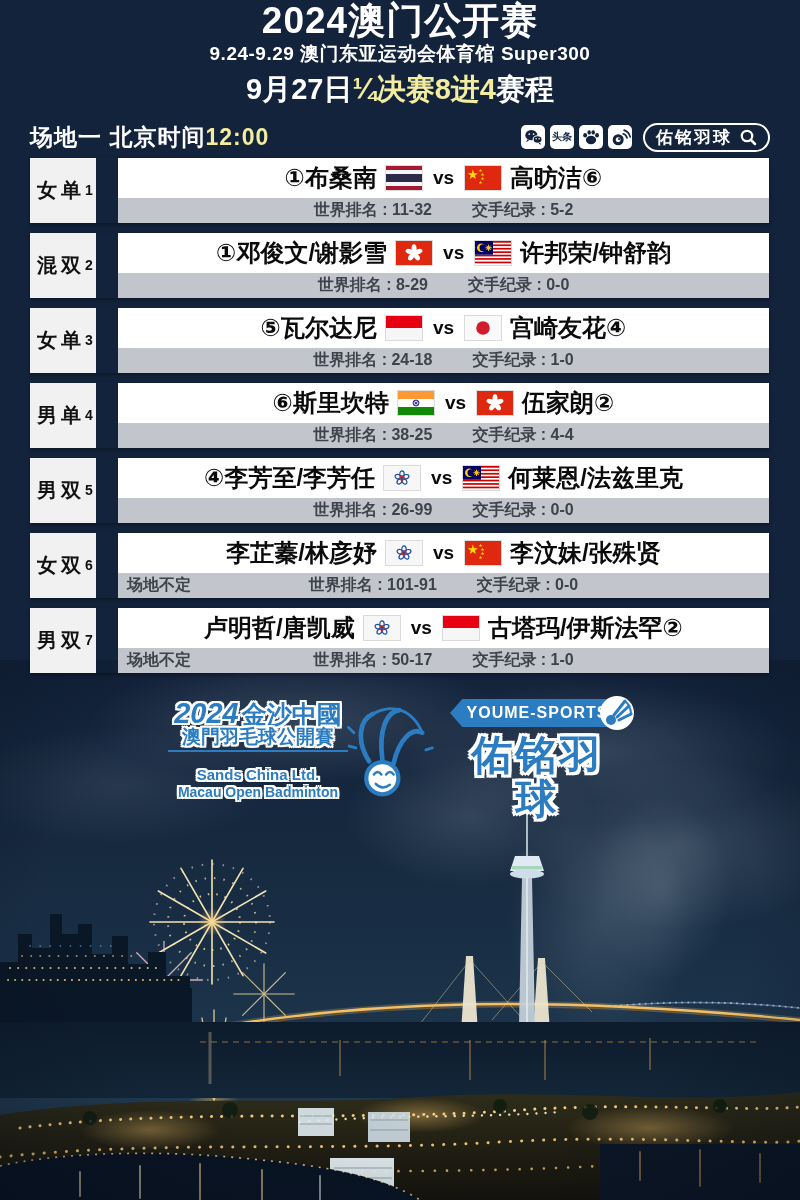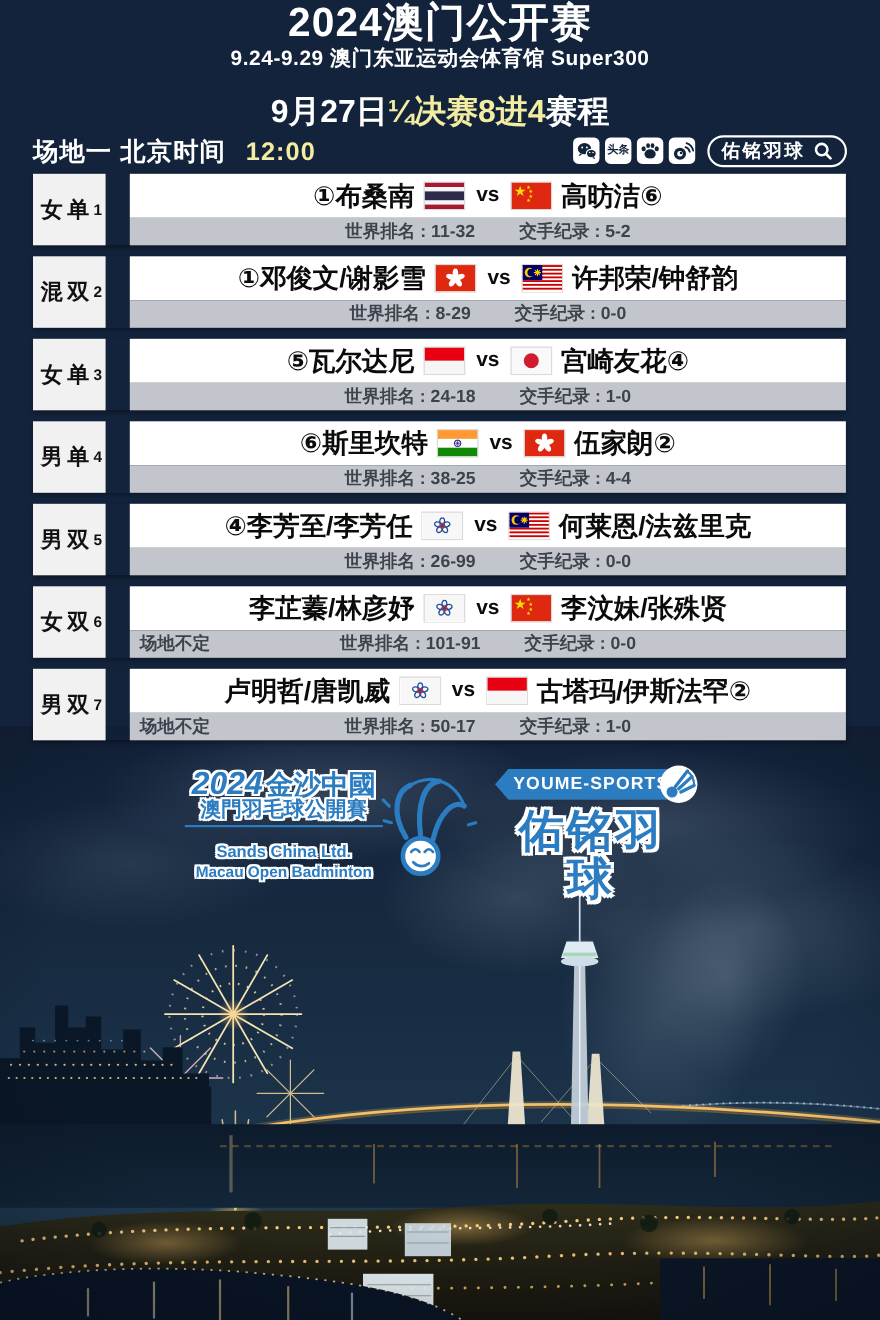--- a/index.html
+++ b/index.html
@@ -9,26 +9,26 @@
   html,body{margin:0;padding:0;background:#000;}
   .poster{
     position:relative;width:800px;height:1200px;margin:0 auto;
     background:var(--bg);overflow:hidden;
     font-family:"Liberation Sans","DejaVu Sans",sans-serif;
   }
   
   .header{position:absolute;top:0;left:0;right:0;text-align:center;color:#fff;z-index:5;}
   .title{font-size:37px;line-height:42px;font-weight:800;letter-spacing:1px;}
   .subtitle{font-size:19px;line-height:24px;font-weight:700;letter-spacing:.5px;}
-  .schedule{margin-top:20px;font-size:29px;line-height:33px;font-weight:800;}
+  .schedule{margin-top:7px;font-size:29px;line-height:33px;font-weight:800;}
   .schedule .hl{color:var(--yellow);}
   
   .venuebar{position:absolute;top:121px;left:30px;right:30px;height:32px;display:flex;align-items:center;justify-content:space-between;z-index:5;}
   .venue-left{font-size:23px;font-weight:800;color:#fff;letter-spacing:1px;}
-  .venue-left .time{color:var(--yellow);margin-left:18px;}
+  .venue-left .time{color:var(--yellow);margin-left:0;}
   .venue-right{display:flex;align-items:center;gap:5px;}
   .sq{width:24px;height:24px;background:#fff;border-radius:5px;display:flex;align-items:center;justify-content:center;color:var(--bg);}
   .sq svg{display:block;}
   .tt{font-size:10px;font-weight:800;letter-spacing:0;color:var(--bg);line-height:10px;}
   .pill{margin-left:6px;height:25px;border:2.5px solid #fff;border-radius:16px;display:flex;align-items:center;gap:7px;padding:0 11px;color:#fff;font-size:17px;font-weight:800;letter-spacing:2px;}
   
   .rows{position:absolute;top:158px;left:30px;width:739px;display:flex;flex-direction:column;gap:10px;z-index:5;}
   .row{height:65px;display:flex;gap:2px;box-shadow:0 2px 4px rgba(0,0,0,.35);}
   .row-label{width:66px;background:var(--label-bg);display:flex;justify-content:center;align-items:center;color:#111;}
   .cat{font-size:20px;font-weight:800;letter-spacing:4px;text-indent:4px;}

